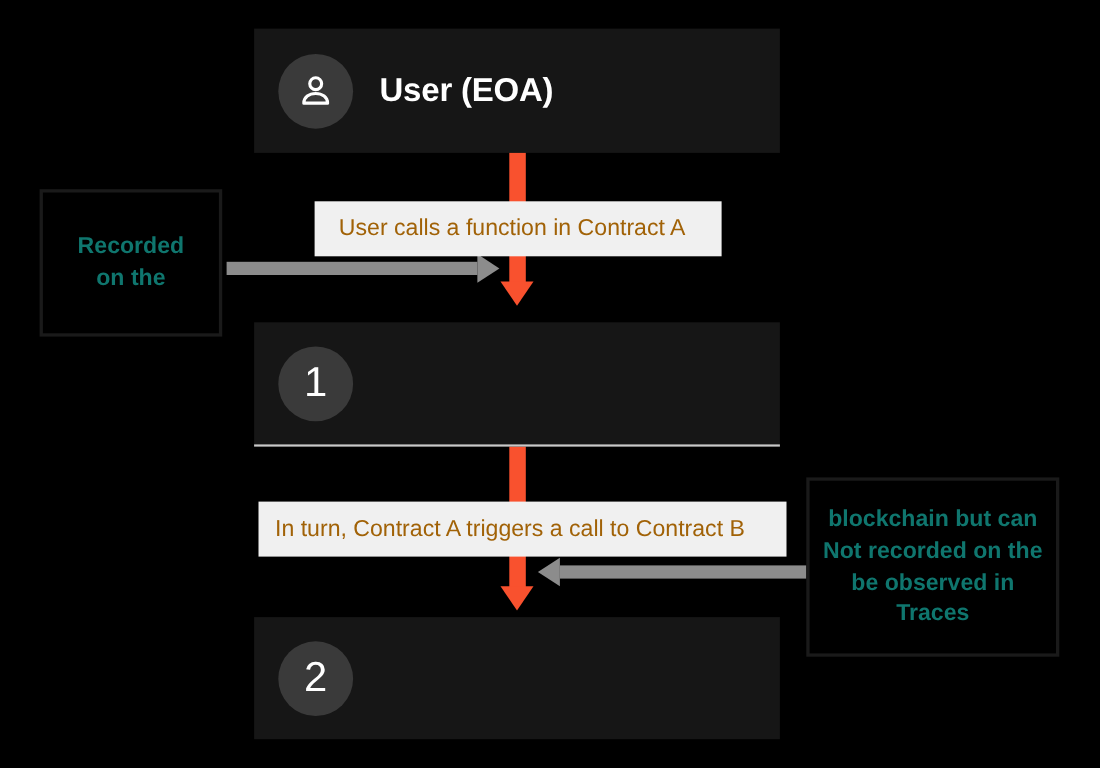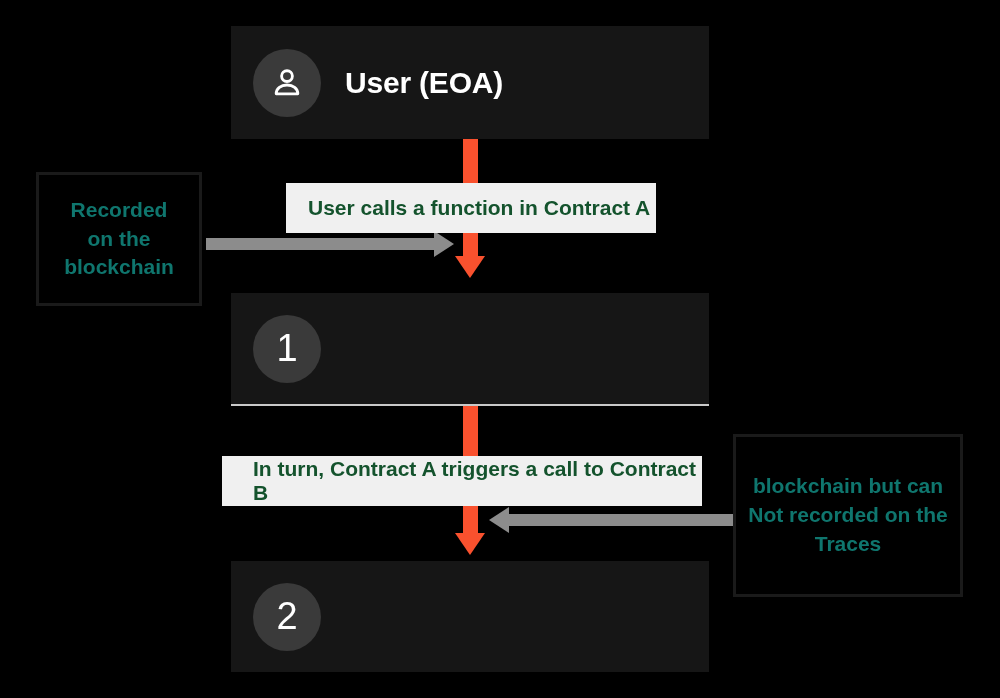--- a/index.html
+++ b/index.html
@@ -82,33 +82,32 @@
   }
   .person-icon { display: block; }
 
   
   .chip {
     position: absolute;
     background: #f0f0f0;
     display: flex;
     align-items: center;
     box-sizing: border-box;
-    color: #14532d;
+    color: #a16207;
     font-size: 21px;
-    font-weight: bold;
   }
   .chip-1 {
     left: 286px; top: 183px;
     width: 370px; height: 50px;
     padding-left: 22px;
   }
   .chip-2 {
-    left: 222px; top: 456px;
+    left: 235px; top: 456px;
     width: 480px; height: 50px;
-    padding-left: 31px;
+    padding-left: 15px;
   }
 
   
   .annot {
     position: absolute;
     background: #000000;
     border: 3px solid #1a1a1a;
     box-sizing: border-box;
     display: flex;
     flex-direction: column;
@@ -181,22 +180,22 @@
     <span>User calls a function in Contract A</span>
   </div>
 
   <div class="chip chip-2">
     <span>In turn, Contract A triggers a call to Contract B</span>
   </div>
 
   <div class="annot annot-left">
     <div>Recorded</div>
     <div>on the</div>
-    <div>blockchain</div>
   </div>
 
   <div class="annot annot-right">
     <div>blockchain but can</div>
     <div>Not recorded on the</div>
+    <div>be observed in</div>
     <div>Traces</div>
   </div>
 
 </div>
 
 </body></html>

